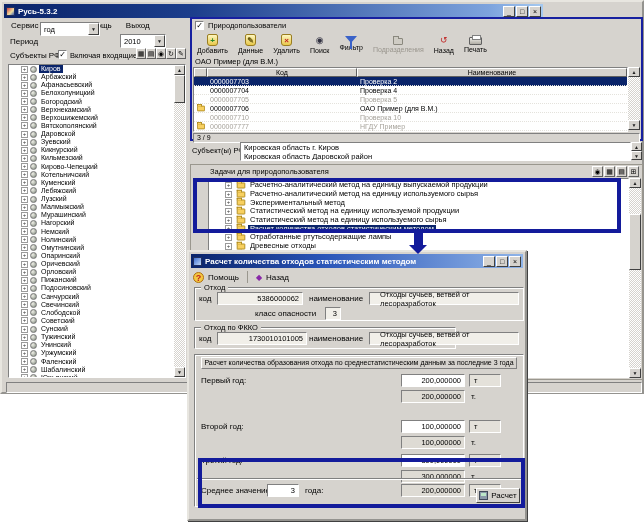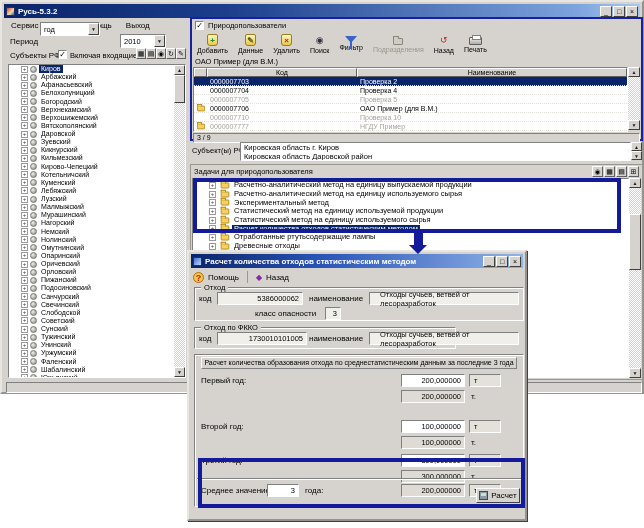--- a/index.html
+++ b/index.html
@@ -3,21 +3,21 @@
 <meta charset="utf-8">
 <style>
   * { margin:0; padding:0; box-sizing:border-box; font-family:"Liberation Sans", sans-serif; }
   html,body { width:644px; height:528px; background:#fff; overflow:hidden; position:relative; }
   .abs { position:absolute; }
   .sunken  { border:1px solid; border-color:#808080 #fff #fff #808080; }
   .white-in{ background:#fff; }
 
   .window { left:0; top:0; width:644px; height:394px; background:#d6d3ce;
             border:2px outset #e8e6e0; }
-  .titlebar { left:2px; top:2px; width:636px; height:14px;
+  .titlebar { left:2px; top:2px; width:539px; height:14px;
               background:linear-gradient(90deg,#0a246a,#1c3e8c 35%,#7da3dd 90%,#a6caf0);
               display:flex; align-items:center; padding:0 2px; }
   .titlebar .ttl { color:#fff; font-size:8px; font-weight:bold; margin-left:3px; flex:1; }
   .appico { width:9px; height:9px; background:linear-gradient(135deg,#d04040,#f0e0a0 60%,#3858b0); border:1px solid #203060; }
   .wbtn { width:12px; height:11px; margin-left:1px; font-size:7px; line-height:9px; text-align:center; color:#000;
           border:1px solid; border-color:#fff #404040 #404040 #fff; background:#d6d3ce; }
   .menubar { left:2px; top:17px; width:636px; height:13px; display:flex; align-items:center; background:#d6d3ce; }
   .menuitem { font-size:8px; padding:1px 7px; color:#000; }
 
   
@@ -479,21 +479,21 @@
   <div class="abs sunken white-in" style="left:238px;top:140px;width:391px;height:19px;overflow:hidden;">
 
   <div style="font-size:7.5px;line-height:9px;padding-left:3px;white-space:nowrap;">Кировская область г. Киров</div>
       <div style="font-size:7.5px;line-height:9px;padding-left:3px;white-space:nowrap;">Кировская область Даровской район</div>
     </div>
   <div class="abs" style="left:629px;top:140px;width:11px;height:19px;">
     <div class="sbtn" style="height:9px;">▲</div>
     <div class="sbtn" style="height:9px;">▼</div>
   </div>
 
-  <div class="abs" style="left:188px;top:162px;width:453px;height:216px;background:#d6d3ce;border:1px solid #9a978e;">
+  <div class="abs" style="left:188px;top:162px;width:453px;height:216px;background:#d6d3ce;border:1px solid #9a978e;padding-left:16px;">
     <div style="display:flex;align-items:center;height:13px;padding:0 3px;">
       <span class="lbl7" style="flex:1;">Задачи для природопользователя</span>
       <span style="display:flex;gap:1px;">
 
       <span class="sico" style="width:11px;">◉</span>
           <span class="sico" style="width:11px;">▦</span>
           <span class="sico" style="width:11px;">▤</span>
           <span class="sico" style="width:11px;">⊞</span>
         </span>
     </div>

